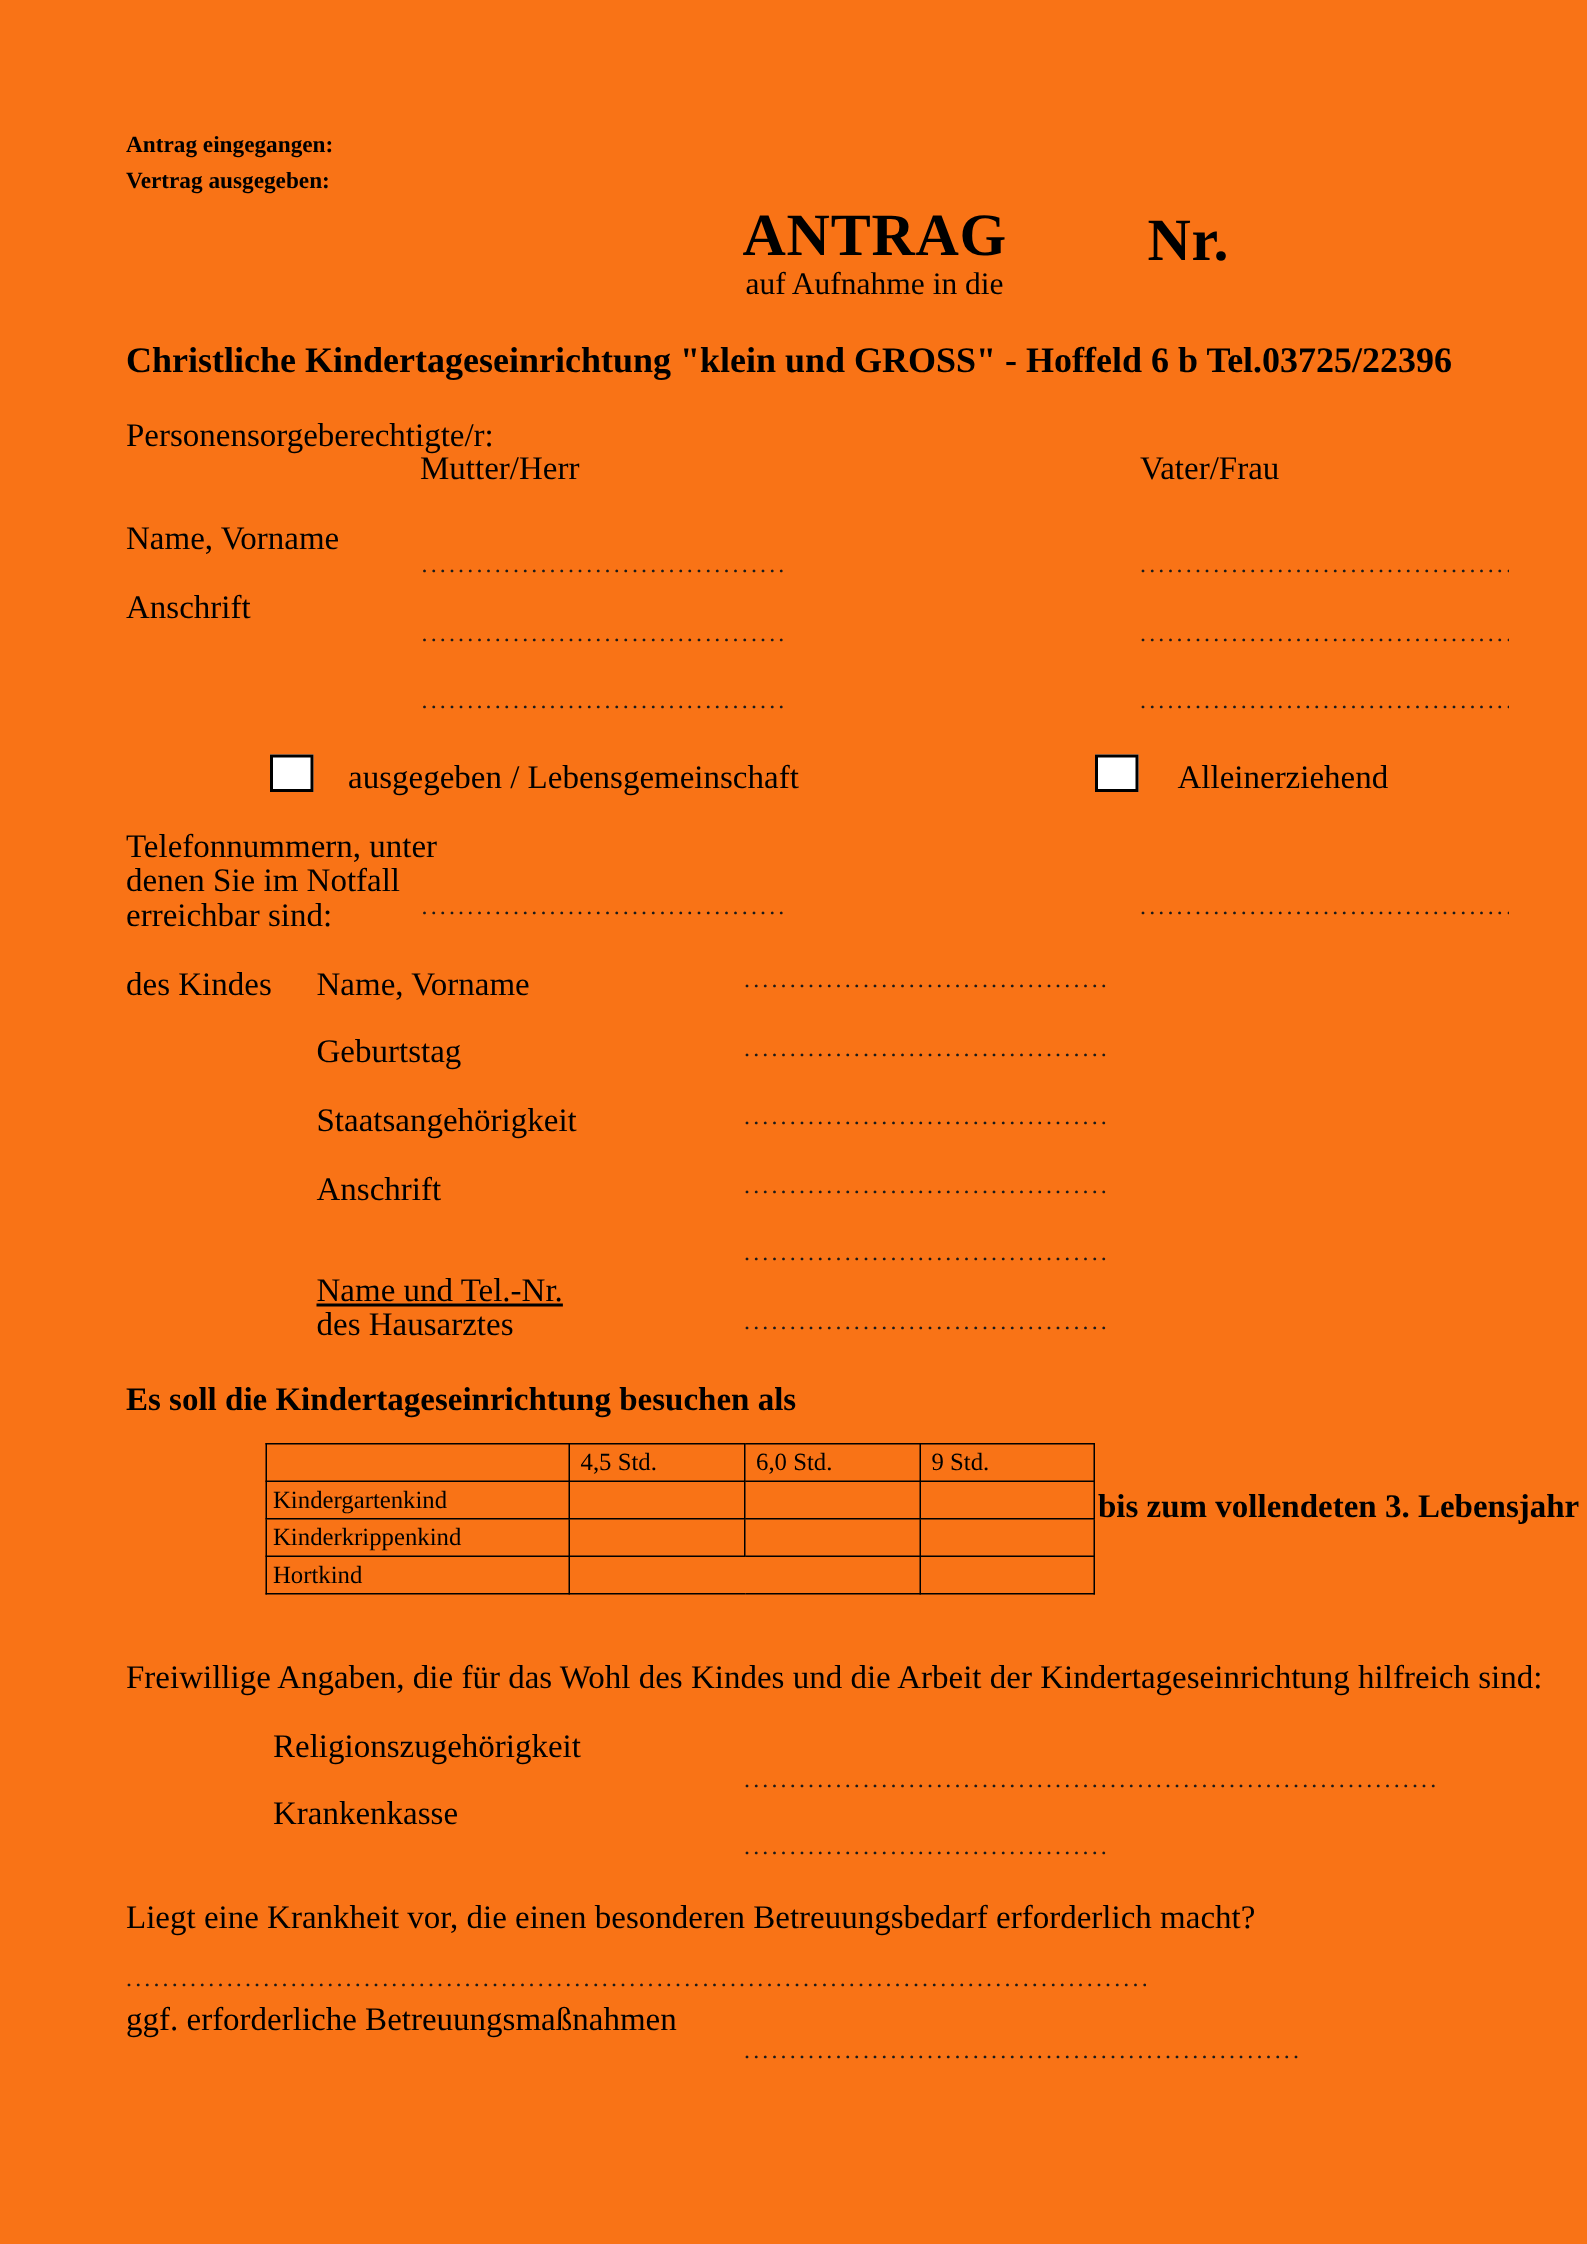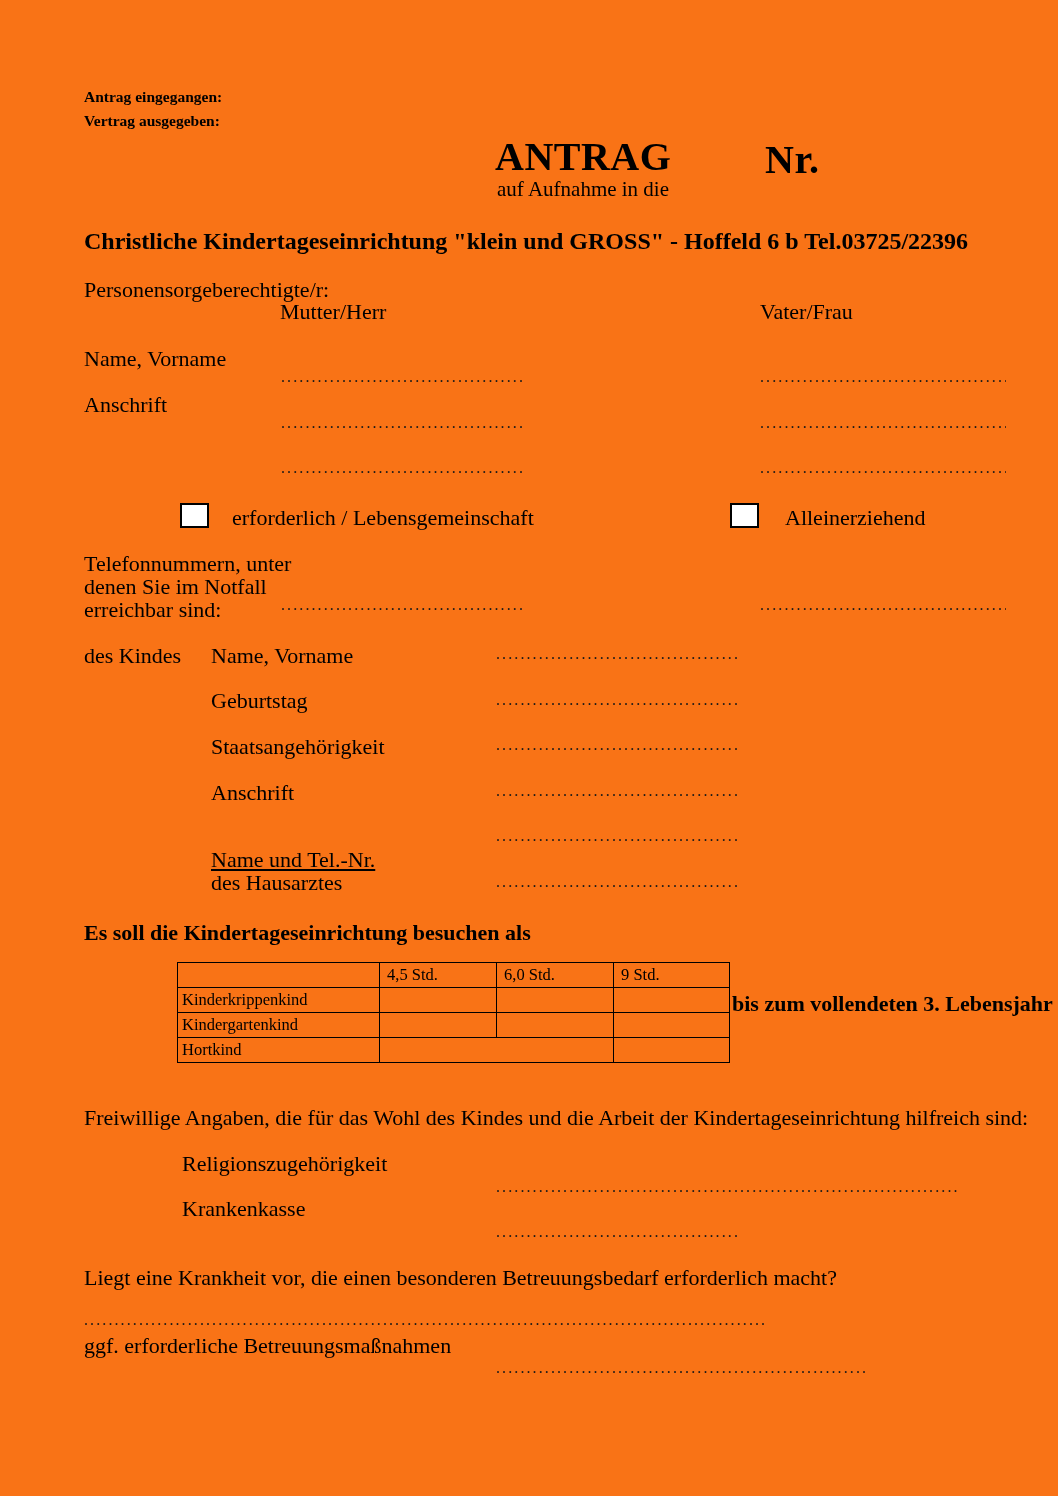--- a/index.html
+++ b/index.html
@@ -89,21 +89,21 @@
   <div class="dotline" style="left:760px; top:370px; width:246px;">........................................................................................................................................................</div>
 
   <div class="abs t-base" style="left:84px; top:392px;">Anschrift</div>
   <div class="dotline" style="left:281px; top:416px; width:245px;">........................................................................................................................................................</div>
   <div class="dotline" style="left:760px; top:416px; width:246px;">........................................................................................................................................................</div>
 
   <div class="dotline" style="left:281px; top:461px; width:245px;">........................................................................................................................................................</div>
   <div class="dotline" style="left:760px; top:461px; width:246px;">........................................................................................................................................................</div>
 
   <div class="checkbox" style="left:180px; top:503px; width:29px; height:25px;"></div>
-  <div class="abs t-base" style="left:232px; top:505px;">erforderlich / Lebensgemeinschaft</div>
+  <div class="abs t-base" style="left:232px; top:505px;">ausgegeben / Lebensgemeinschaft</div>
 
   <div class="checkbox" style="left:730px; top:503px; width:29px; height:25px;"></div>
   <div class="abs t-base" style="left:785px; top:505px;">Alleinerziehend</div>
 
   <div class="abs t-base" style="left:84px; top:551px;">Telefonnummern, unter</div>
   <div class="abs t-base" style="left:84px; top:574px;">denen Sie im Notfall</div>
   <div class="abs t-base" style="left:84px; top:597px;">erreichbar sind:</div>
   <div class="dotline" style="left:281px; top:598px; width:245px;">........................................................................................................................................................</div>
   <div class="dotline" style="left:760px; top:598px; width:246px;">........................................................................................................................................................</div>
 
@@ -136,27 +136,27 @@
       <col style="width:116px">
     </colgroup>
     <tbody>
       <tr>
         <td class="hdr"></td>
         <td class="hdr">4,5 Std.</td>
         <td class="hdr">6,0 Std.</td>
         <td class="hdr">9 Std.</td>
       </tr>
       <tr>
-        <td class="lbl">Kinderkrippenkind</td>
+        <td class="lbl">Kindergartenkind</td>
         <td class="ctr"></td>
         <td class="ctr"></td>
         <td class="ctr"></td>
       </tr>
       <tr>
-        <td class="lbl">Kindergartenkind</td>
+        <td class="lbl">Kinderkrippenkind</td>
         <td class="ctr"></td>
         <td class="ctr"></td>
         <td class="ctr"></td>
       </tr>
       <tr>
         <td class="lbl">Hortkind</td>
         <td class="ctr" colspan="2"></td>
         <td class="ctr"></td>
       </tr>
     </tbody>

